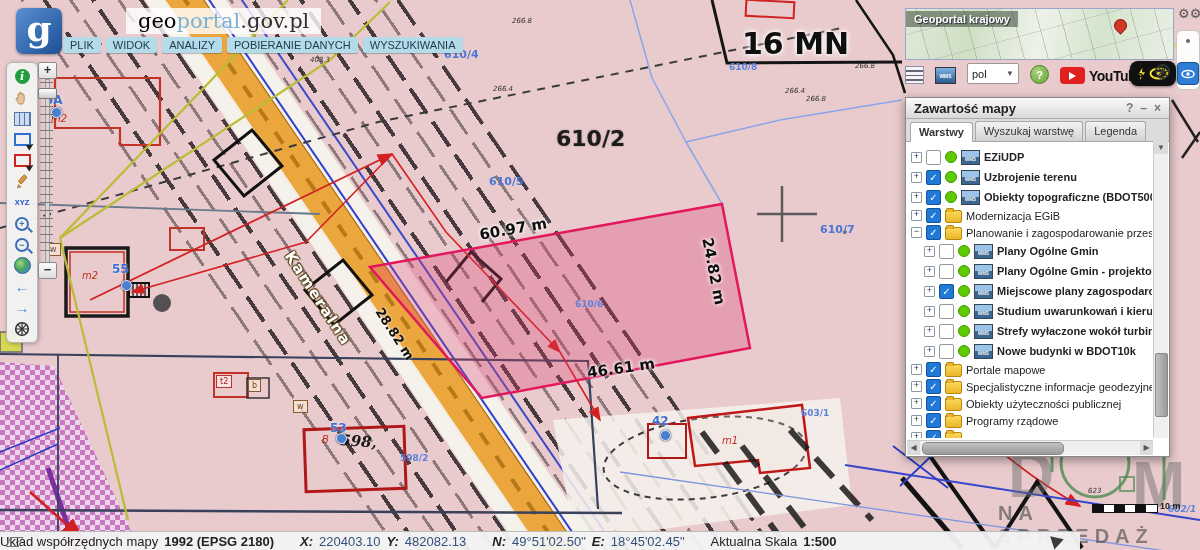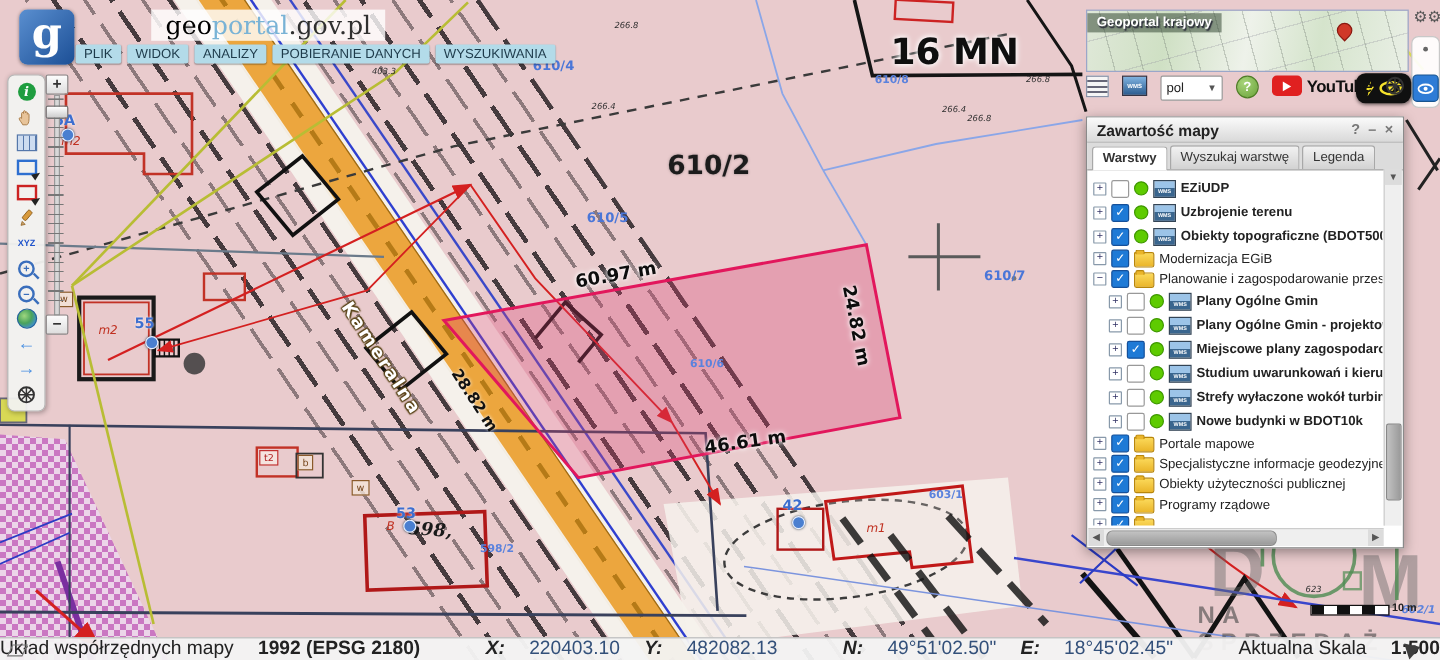--- a/index.html
+++ b/index.html
@@ -122,21 +122,21 @@
   #minimap-pin{position:absolute;left:208px;top:10px;width:11px;height:11px;background:#d03828;
         border-radius:50% 50% 50% 0;transform:rotate(-45deg);border:1px solid #8a1810}
   #gears-icon{left:1178px;top:6px;z-index:6;color:#555;font-size:13px;cursor:pointer}
   #eye-strip{left:1176px;top:30px;width:22px;height:58px;z-index:6;background:rgba(255,255,255,.92);
         border:1px solid #c8c8c8;border-radius:6px}
   #eye-strip .dot{position:absolute;left:9px;top:8px;width:4px;height:4px;border-radius:50%;background:#666}
   #eye-btn{left:1177px;top:62px;width:20px;height:21px;z-index:7;background:#2e7cd6;border:1px solid #18548f;
         border-radius:4px;display:flex;align-items:center;justify-content:center;cursor:pointer}
   #contrast-pill{left:1130px;top:61px;width:46px;height:25px;z-index:6;background:#101010;border-radius:8px;
         display:flex;align-items:center;justify-content:center;gap:3px;cursor:pointer;box-shadow:0 1px 3px rgba(0,0,0,.5)}
-  #quickbar{left:905px;top:63px;z-index:6;display:flex;align-items:flex-start;gap:11px}
+  #quickbar{left:905px;top:63px;z-index:6;display:flex;align-items:flex-end;gap:11px}
   .ic-list{width:17px;height:16px;border:1.5px solid #8892a8;background:#f5f5f5 repeating-linear-gradient(180deg,transparent 0 3px,#667 3px 4.5px);cursor:pointer}
   .ic-wms{width:19px;height:15px;background:linear-gradient(#7fb2e0,#2c5c8f);border:1px solid #334;color:#fff;
         font-size:5px;font-weight:bold;display:flex;align-items:center;justify-content:center;cursor:pointer}
   #lang-select{width:42px;height:19px;background:#fff;border:1px solid #999;border-radius:2px;font-size:11px;
         color:#222;display:flex;align-items:center;justify-content:space-between;padding:0 4px;cursor:pointer}
   #lang-select .chev{font-size:8px;color:#555}
   #help-btn{width:17px;height:17px;border-radius:50%;background:radial-gradient(circle at 35% 30%,#a8d47a,#6aa339);
         border:1px solid #4e7d26;color:#fff;font-weight:bold;font-size:11px;display:flex;align-items:center;justify-content:center;cursor:pointer}
   #youtube-btn{display:flex;align-items:center;gap:4px;cursor:pointer}
   #yt-play{width:25px;height:17px;background:#e02020;border-radius:4px;display:flex;align-items:center;justify-content:center}
@@ -184,22 +184,22 @@
         border:1px solid #888;border-radius:2px;cursor:pointer}
   #lp-hscroll{position:absolute;left:1px;bottom:1px;height:14px;width:246px;background:#efefef;border-top:1px solid #ccc}
   #lp-hscroll .sa{position:absolute;top:0;width:13px;height:14px;background:#dcdcdc;color:#555;font-size:8px;
         text-align:center;line-height:14px;cursor:pointer}
   #lp-hscroll .sa.lf{left:0}
   #lp-hscroll .sa.rt{right:0}
   #lp-hthumb{position:absolute;left:15px;top:1px;width:140px;height:11px;background:linear-gradient(#c2c2c2,#9a9a9a);
         border:1px solid #888;border-radius:5px;cursor:pointer}
 
   
-  #status-bar{left:0;bottom:0;width:1200px;height:18px;z-index:8;background:rgba(243,243,243,.95);
-        border-top:1px solid #bbb;display:flex;align-items:center;justify-content:space-between;gap:6px;font-size:16px;color:#222}
+  #status-bar{left:0;bottom:0;width:1080px;height:18px;z-index:8;background:rgba(243,243,243,.95);
+        border-top:1px solid #bbb;display:flex;align-items:center;justify-content:flex-start;gap:6px;font-size:13px;color:#222}
   .sb-icon{position:absolute;left:8px;top:5px;width:11px;height:8px;border:1.5px solid #777;transform:skewX(-25deg)}
   .sb-t{color:#222}
   .sb-b{font-weight:bold}
   .sb-i{font-style:italic;font-weight:bold}
   .sb-v{color:#33507a}
   .sb-gap{width:14px}
   #sb-arrow{position:absolute;right:16px;top:2px;width:0;height:0;border-left:12px solid #3c3c3c;
         border-top:7px solid transparent;border-bottom:7px solid transparent;transform:rotate(-18deg);cursor:pointer}
 </style>
 </head>
@@ -340,21 +340,21 @@
     <span class="ml addr" style="left: 45px; top: 93px;">5A</span>
     <span class="ml redit" style="left: 51px; top: 113px;">m2</span>
     <span class="ml addr" style="left: 112px; top: 262px;">55</span>
     <span class="ml redit" style="left: 82px; top: 270px;">m2</span>
     <span class="ml addr" style="left: 330px; top: 421px;">53</span>
     <span class="ml redit" style="left: 322px; top: 434px;">B</span>
     <span class="ml hand" style="left: 341px; top: 431px; transform: rotate(4deg);">598,</span>
     <span class="ml pnum-sm" style="left: 400px; top: 453px;">598/2</span>
     <span class="ml addr" style="left: 652px; top: 414px;">42</span>
     <span class="ml redit" style="left: 722px; top: 435px;">m1</span>
-    <span class="ml pnum-sm" style="left: 774px; top: 408px;">603/1</span>
+    <span class="ml pnum-sm" style="left: 801px; top: 408px;">603/1</span>
     <span class="ml elev" style="left: 1088px; top: 487px;">623</span>
     <span class="ml blueit" style="left: 1168px; top: 504px;">602/1</span>
     <span class="ml boxed" style="left: 46px; top: 243px;">w</span>
     <span class="ml boxedr" style="left: 216px; top: 375px;">t2</span>
     <span class="ml boxed" style="left: 248px; top: 379px;">b</span>
     <span class="ml boxed" style="left: 293px; top: 400px;">w</span>
     <div class="bluedot" style="left: 51px; top: 107px;"></div>
     <div class="bluedot" style="left: 121px; top: 280px;"></div>
     <div class="bluedot" style="left: 336px; top: 433px;"></div>
     <div class="bluedot" style="left: 660px; top: 430px;"></div>

